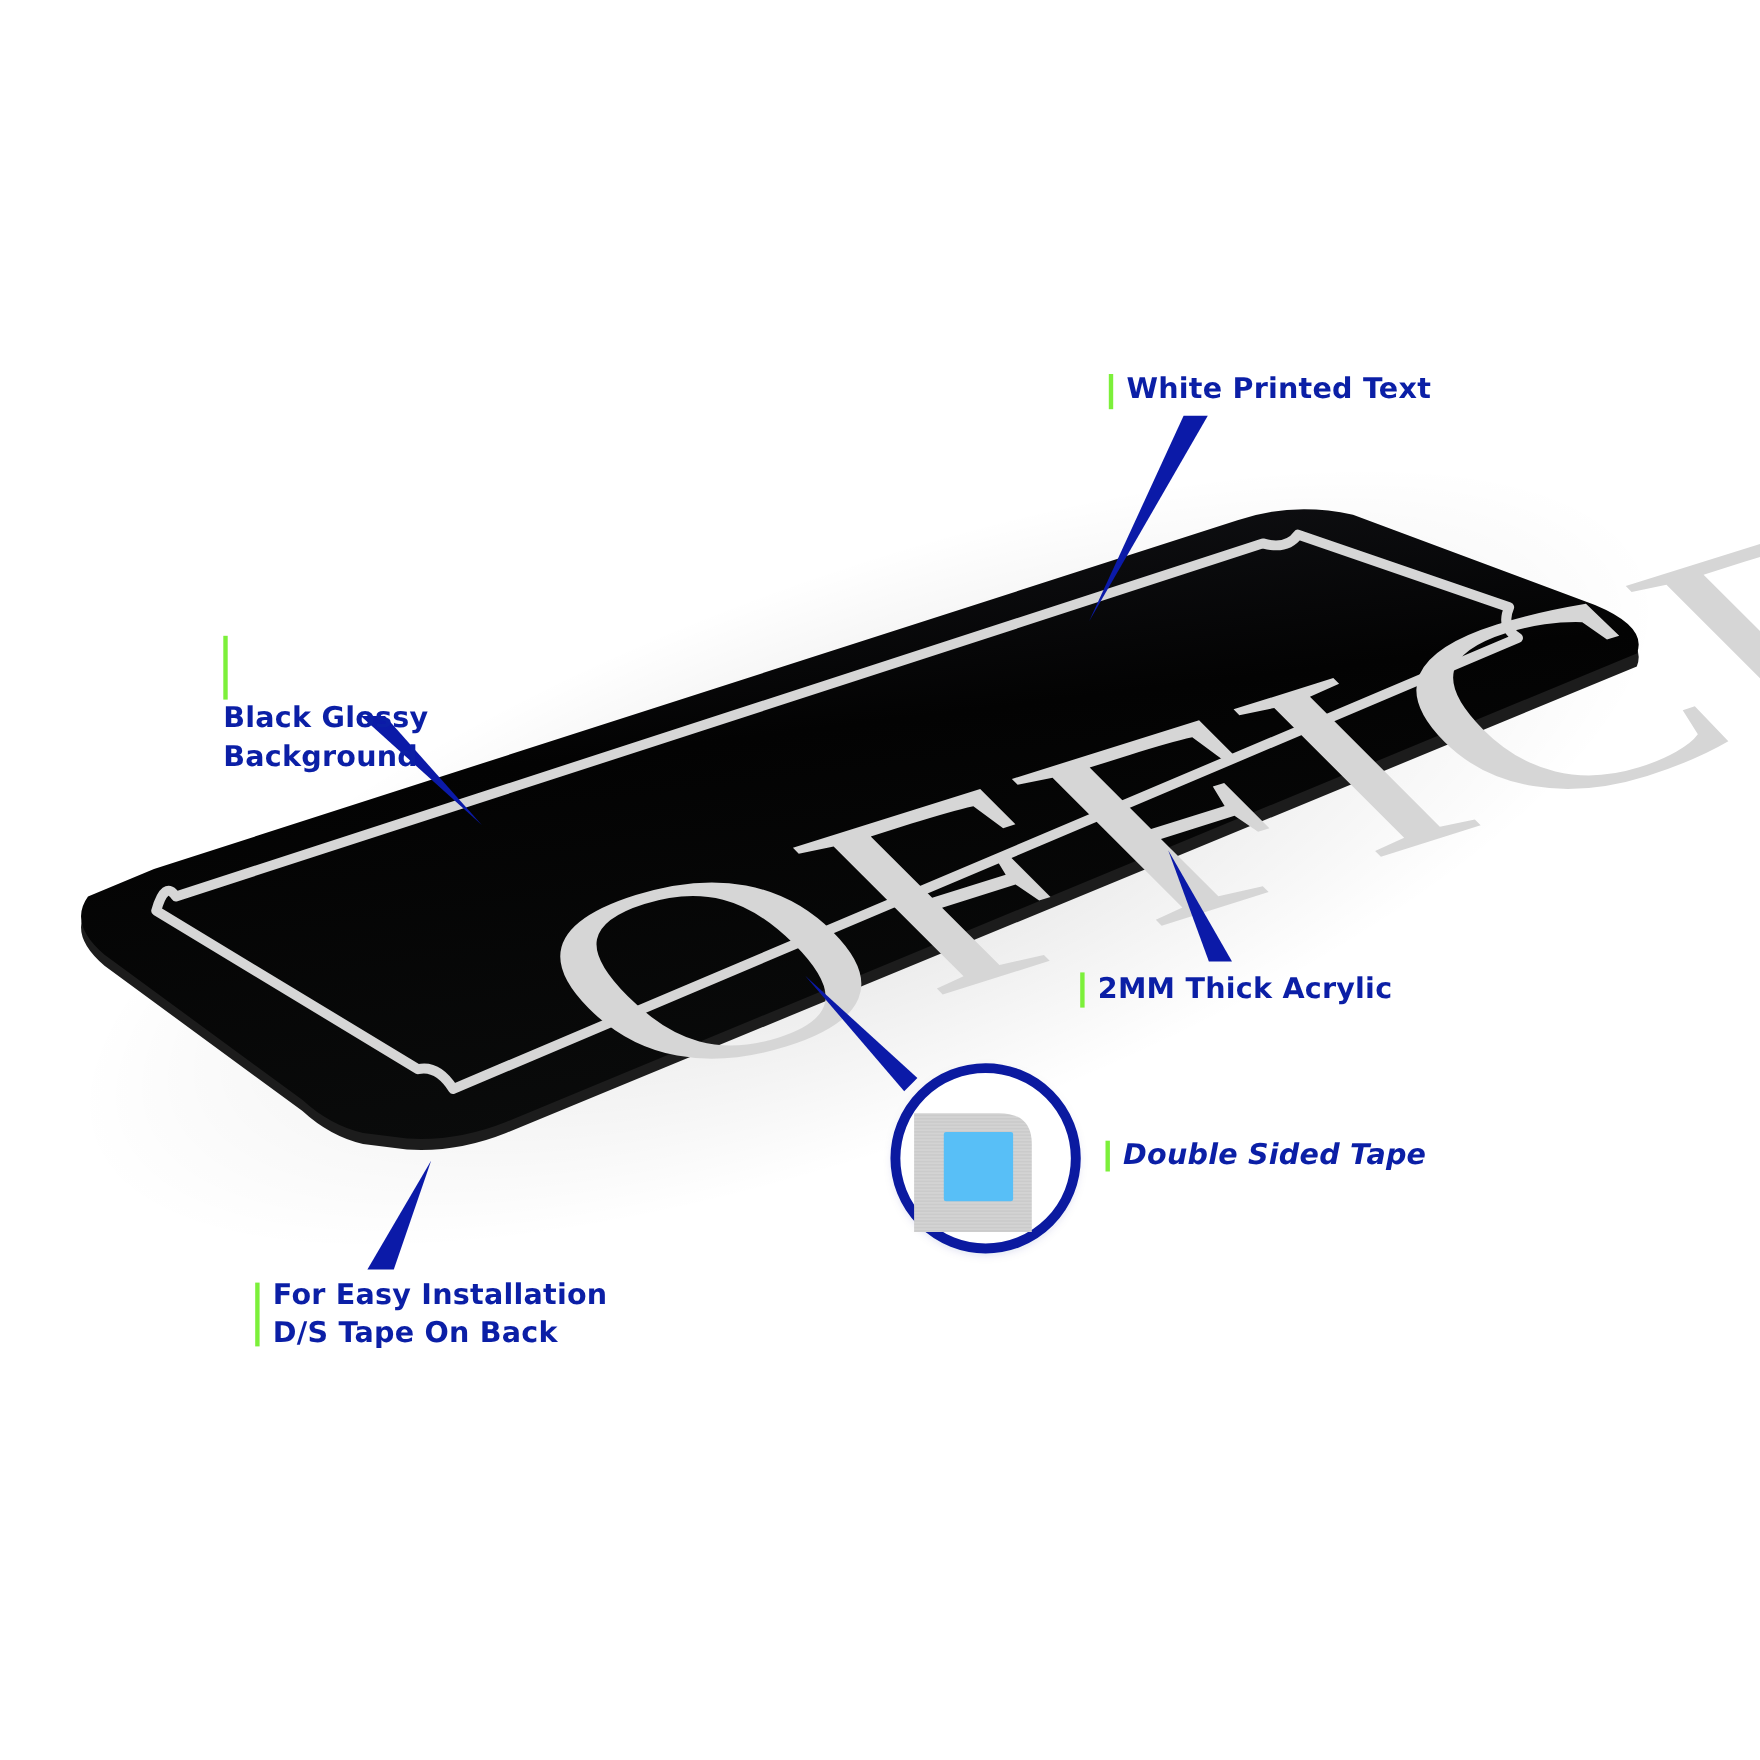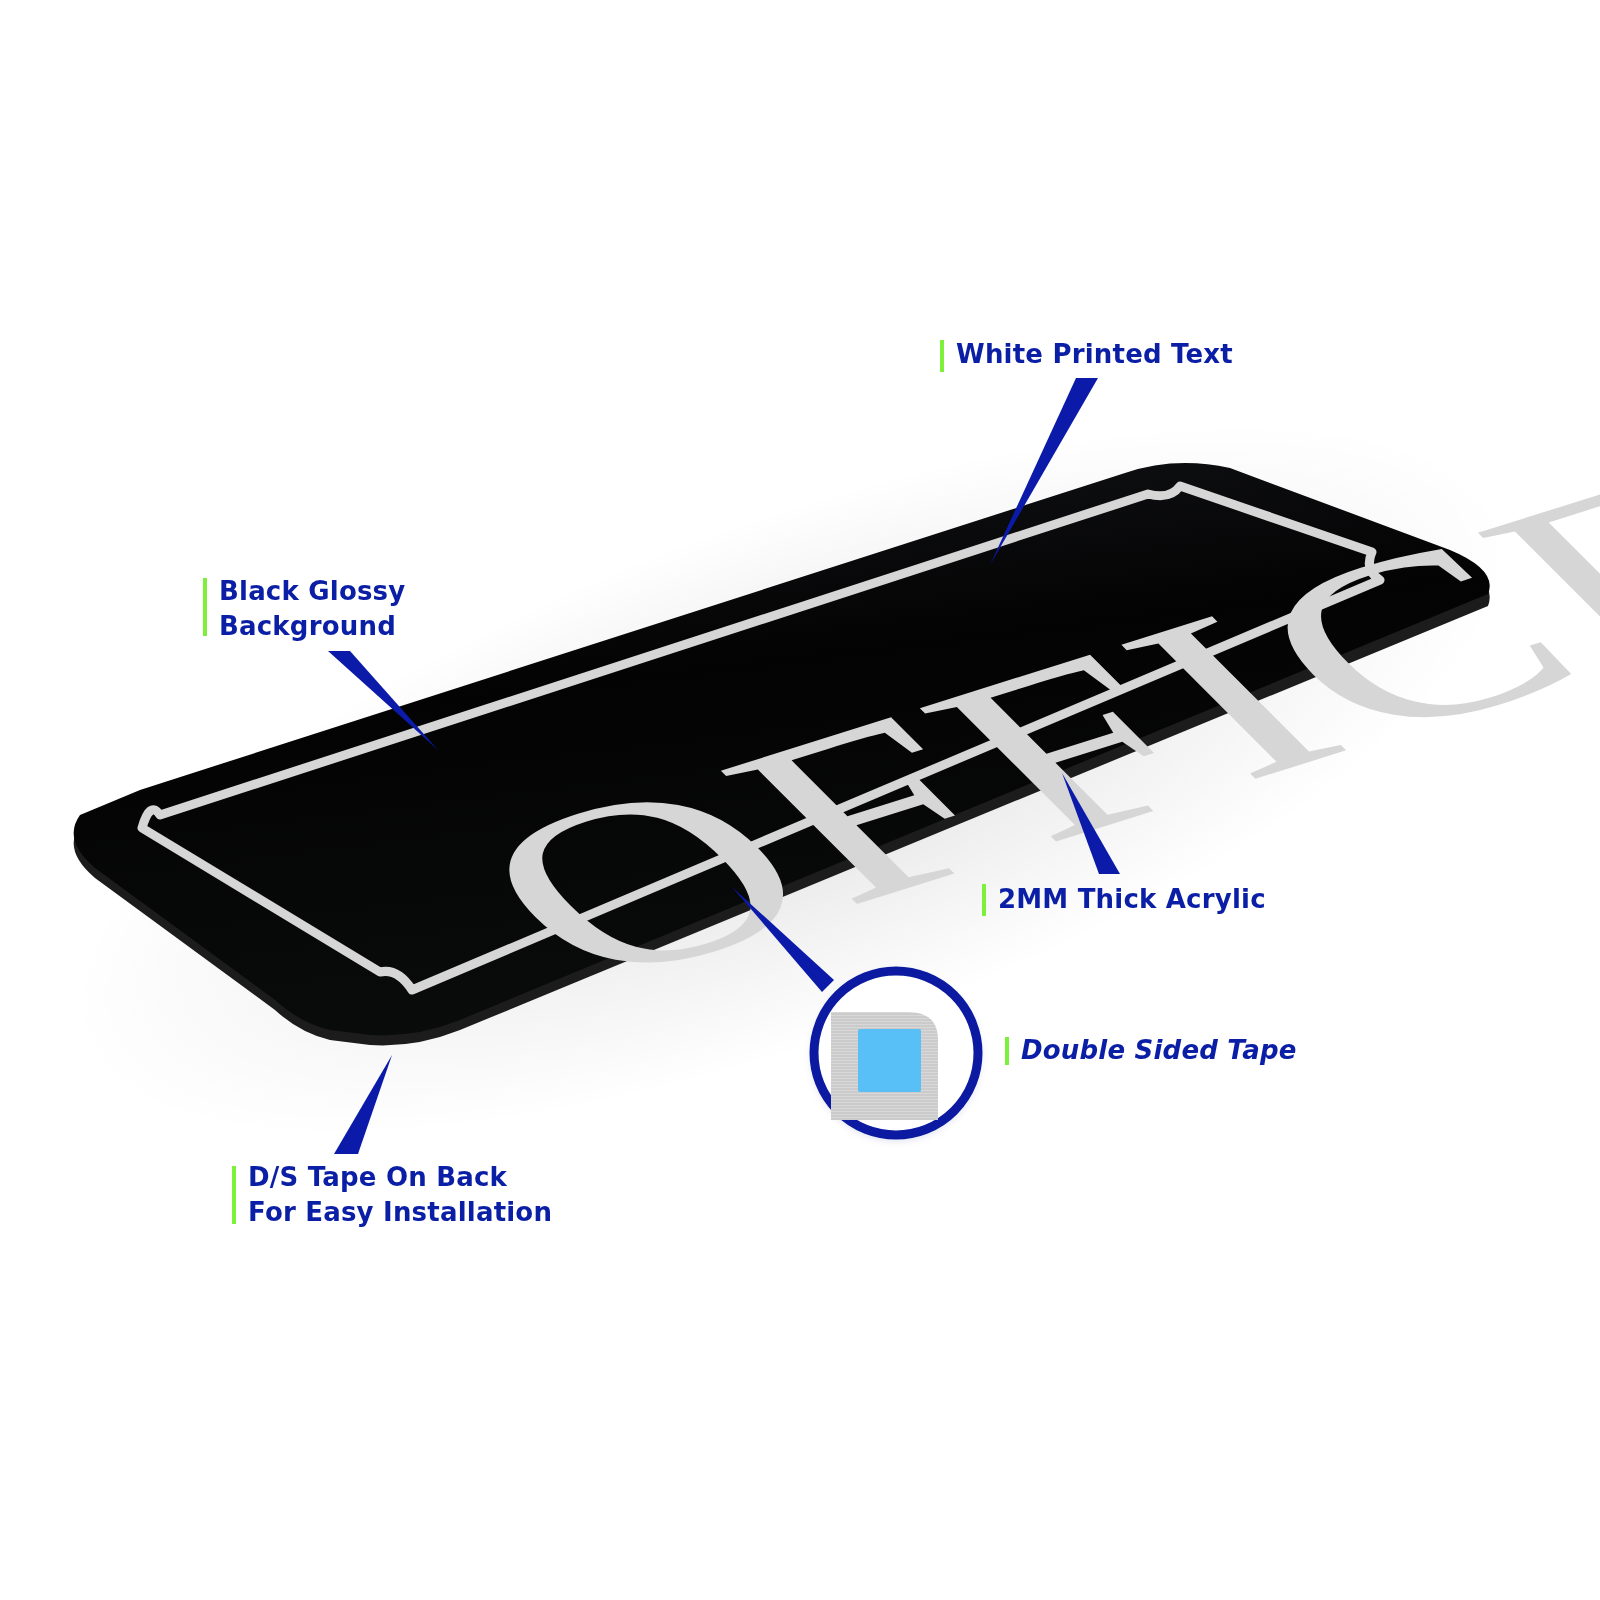--- a/index.html
+++ b/index.html
@@ -89,28 +89,28 @@
   <polygon points="392,1055 334,1154 358,1154" fill="#0b1aa8"></polygon>
 
   <g>
     <circle cx="896" cy="1053" r="82" fill="#ffffff" filter="url(#ringShadow)"></circle>
     <circle cx="896" cy="1053" r="82" fill="none" stroke="#0b1aa0" stroke-width="9"></circle>
     <path d="M 831 1012 L 908 1012 Q 938 1012 938 1040 L 938 1120 L 831 1120 Z" fill="url(#brushed)"></path>
     <rect x="858" y="1029" width="63" height="63" rx="2" fill="#58bff7"></rect>
   </g>
 </svg>
 
-<div class="callout" style="left:940px; top:337px;align-items:flex-end;">
+<div class="callout" style="left:1008px; top:337px;align-items:flex-end;">
   <div class="bar" style="height:32px; margin-top:2px;"></div>
   <div class="text">
     <span>White Printed Text</span>
   </div>
 </div>
 
-<div class="callout" style="left:203px; top:574px;">
+<div class="callout" style="left:203px; top:574px;flex-direction:column;">
   <div class="bar" style="height:58px; margin-top:4px;"></div>
   <div class="text">
     <span>Black Glossy</span>
     <span>Background</span>
   </div>
 </div>
 
 <div class="callout" style="left:982px; top:882px;">
   <div class="bar" style="height:32px; margin-top:2px;"></div>
   <div class="text">
@@ -121,16 +121,16 @@
 <div class="callout" style="left:1005px; top:1033px;font-style:italic;">
   <div class="bar" style="height:28px; margin-top:4px;"></div>
   <div class="text">
     <span>Double Sided Tape</span>
   </div>
 </div>
 
 <div class="callout" style="left:232px; top:1160px;">
   <div class="bar" style="height:58px; margin-top:6px;"></div>
   <div class="text">
+    <span>For Easy Installation</span>
     <span>D/S Tape On Back</span>
-    <span>For Easy Installation</span>
   </div>
 </div>
 
 </body></html>

